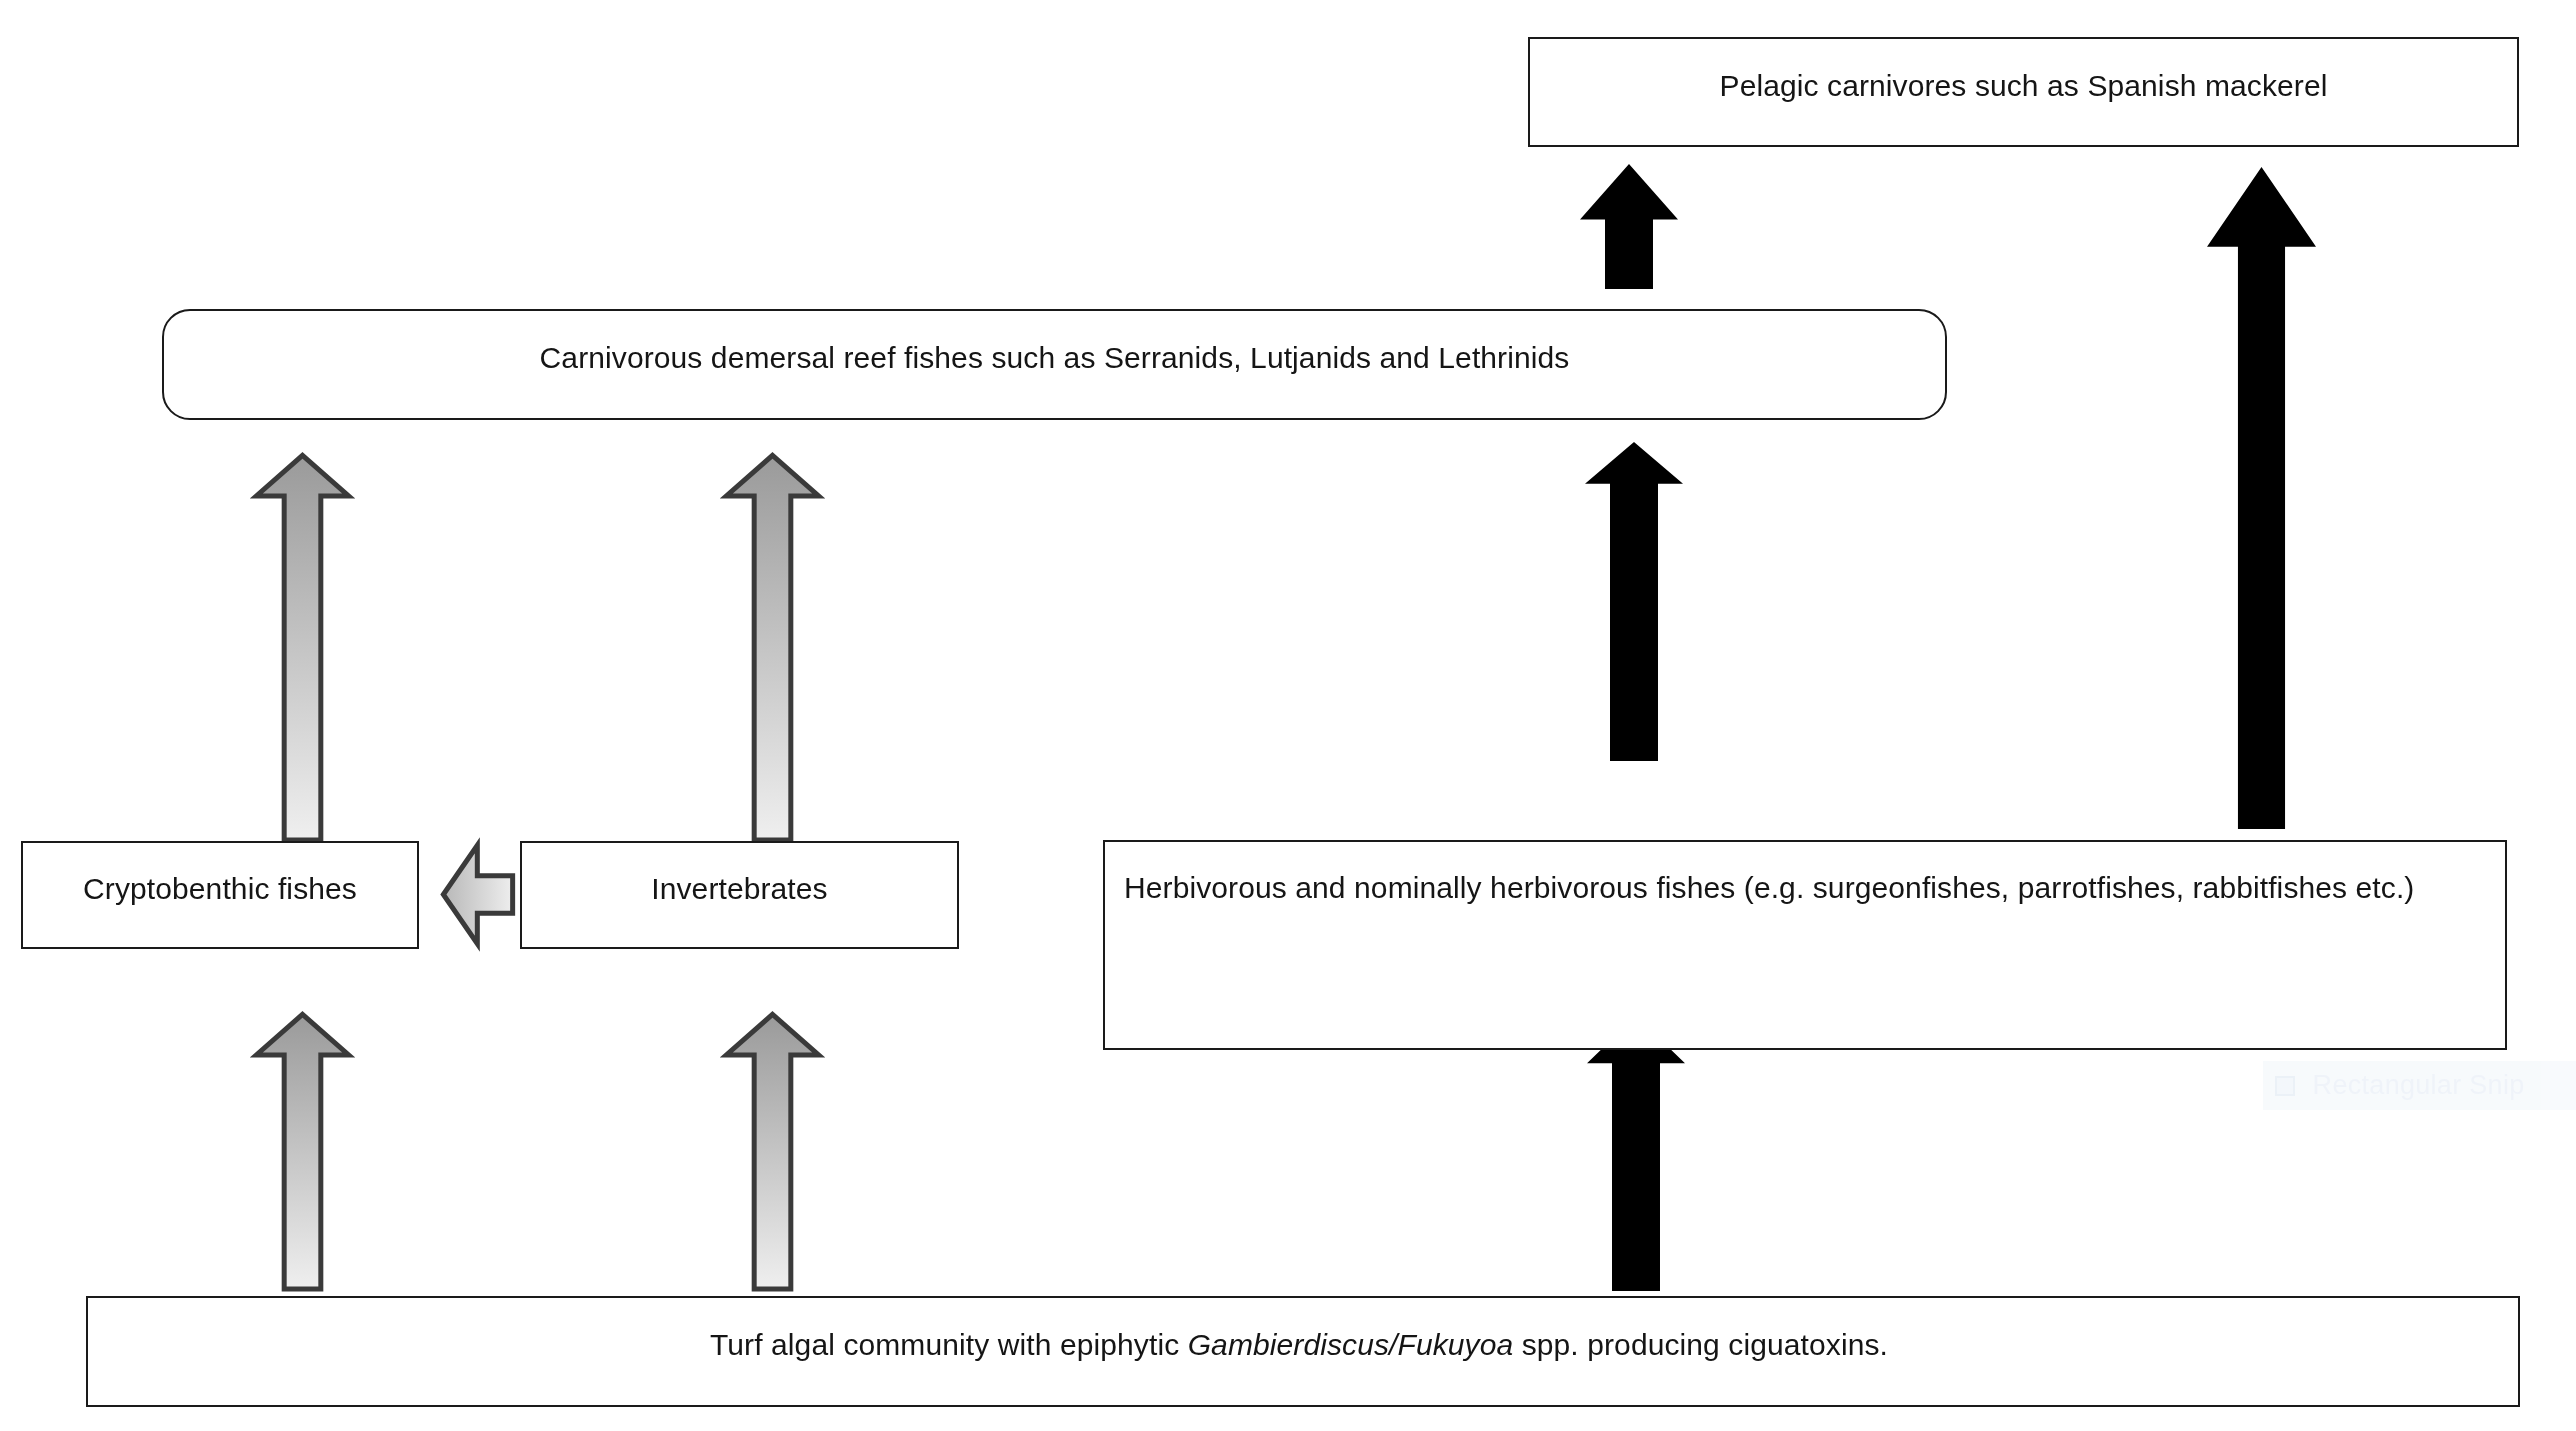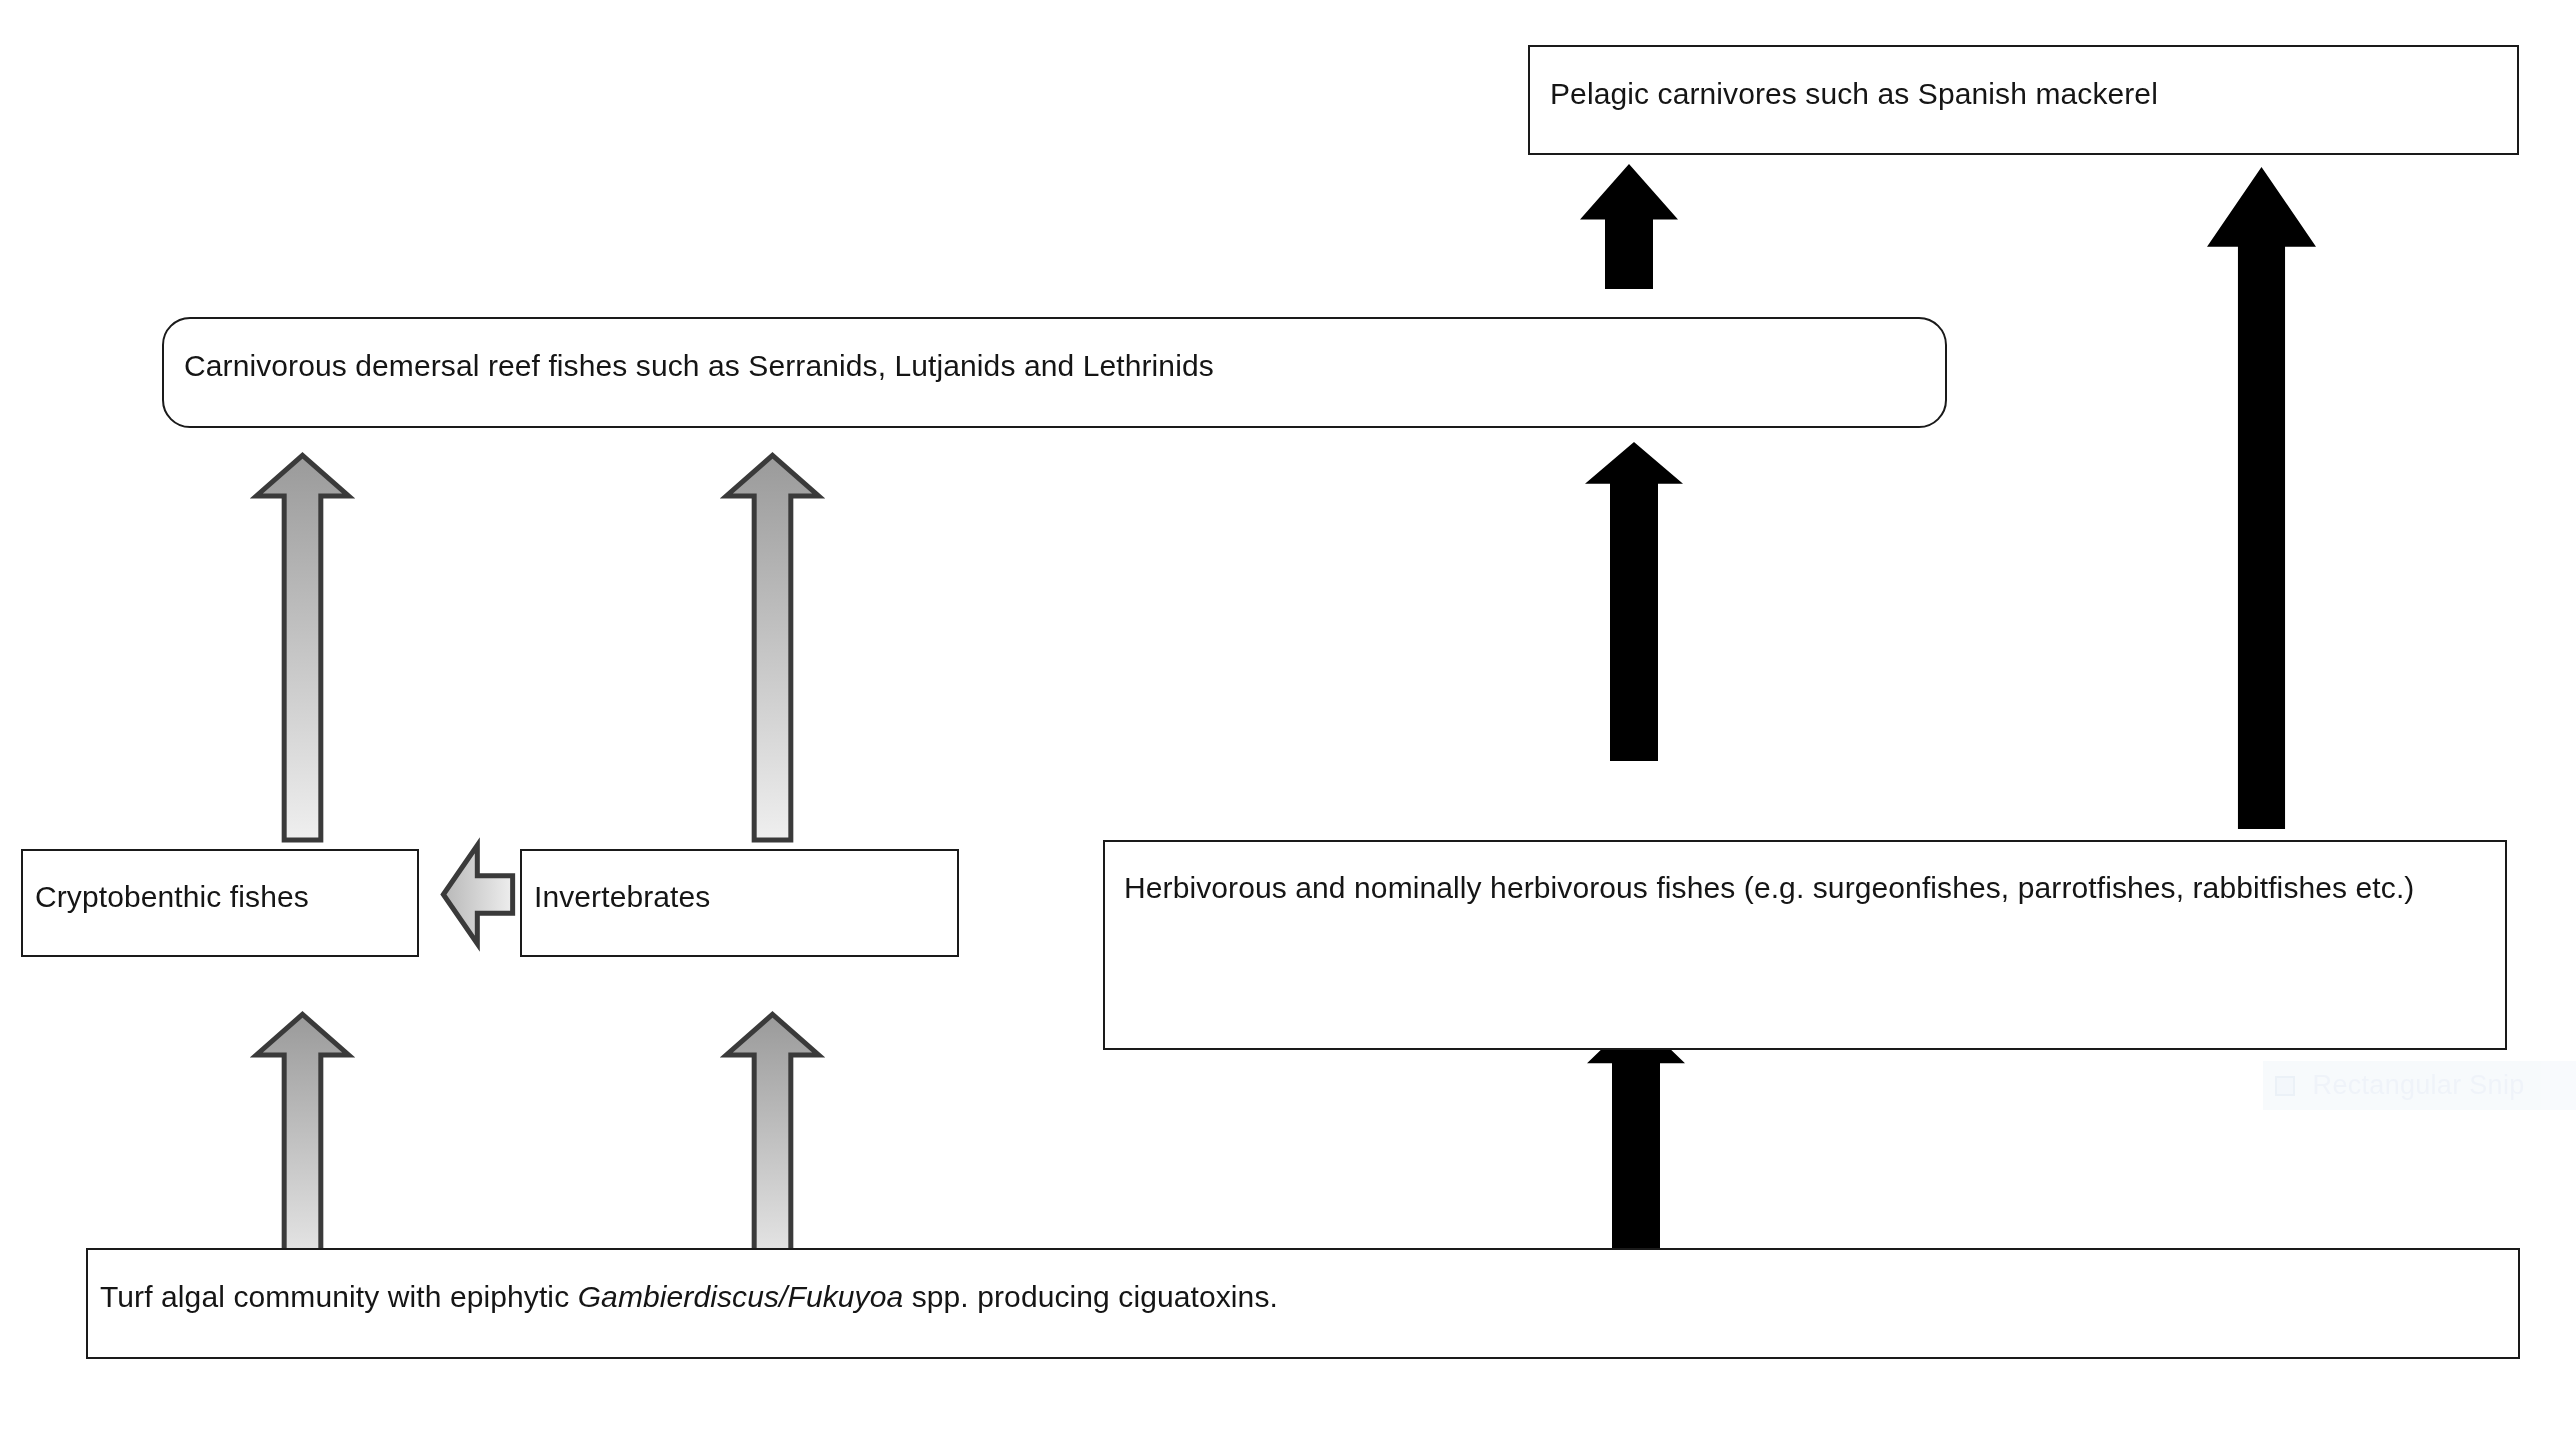--- a/index.html
+++ b/index.html
@@ -18,21 +18,21 @@
   .node-box {
     position: absolute;
     box-sizing: border-box;
     border: 2.7px solid #1a1a1a;
     background: #ffffff;
     display: flex;
     align-items: flex-start;
     z-index: 3;
   }
   .node-box.center-text {
-    margin-top: 8px;
+    justify-content: center;
   }
   .node-box.left-text {
     justify-content: flex-start;
   }
   .node-label {
     font-size: 30px;
     line-height: 1.62;
     color: #151515;
     letter-spacing: 0.1px;
     white-space: pre-wrap;
@@ -182,18 +182,18 @@
   </div>
 
   <div class="node-box center-text" style="left:520px; top:841px; width:439px; height:108px; padding:21.6px 12px 0 12px;">
     <span class="node-label">Invertebrates</span>
   </div>
 
   <div class="node-box left-text" style="left:1103px; top:840px; width:1404px; height:210px; padding:21.6px 16px 0 19px;">
     <span class="node-label">Herbivorous and nominally herbivorous fishes (e.g. surgeonfishes, parrotfishes, rabbitfishes etc.)</span>
   </div>
 
-  <div class="node-box center-text" style="left:86px; top:1240px; width:2434px; height:111px; padding:23px 20px 0 12px;">
+  <div class="node-box center-text" style="left:86px; top:1296px; width:2434px; height:111px; padding:23px 20px 0 12px;">
     <span class="node-label"><span>Turf algal community with epiphytic </span><em>Gambierdiscus/Fukuyoa</em><span> spp. producing ciguatoxins.</span></span>
   </div>
 
 </div>
 
 
 </body></html>

